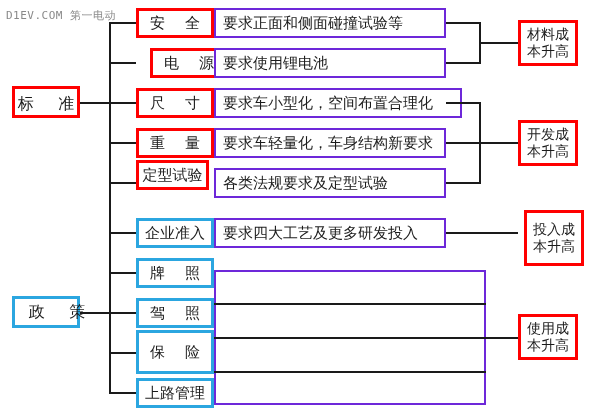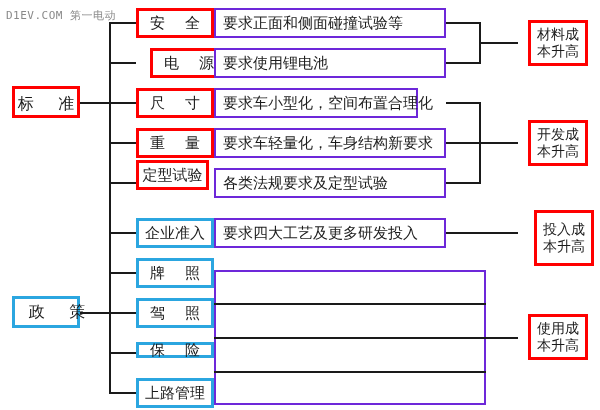--- a/index.html
+++ b/index.html
@@ -21,21 +21,21 @@
 
   .red{border:3px solid #ff0000;}
   .blue{border:3px solid #2ba6e0;}
   .blk{border:2px solid #6d28d9;}
 
   .cat{font-size:16px;letter-spacing:10px;text-indent:10px;font-weight:400;}
   .lbl{font-size:15px;letter-spacing:8px;text-indent:8px;}
   .lbl.tight{letter-spacing:0;text-indent:0;}
   .desc{font-size:15px;letter-spacing:0;}
   .out{font-size:14px;line-height:1.25;white-space:normal;text-align:center;
-       display:flex;align-items:center;justify-content:center;padding:0 2px;margin-left:10px;}
+       display:flex;align-items:center;justify-content:center;padding:0 2px;}
 
   
   .ln{position:absolute;background:#1a1a1a;}
   .h{height:2px;}
   .v{width:2px;}
 </style>
 </head>
 <body>
 
 <div id="stage">
@@ -83,34 +83,34 @@
 
   <div class="bx blue ctr lbl tight" style="left:136px;top:218px;width:78px;height:30px;">
     <span>企业准入</span>
   </div>
   <div class="bx blue ctr lbl" style="left:136px;top:258px;width:78px;height:30px;">
     <span>牌 照</span>
   </div>
   <div class="bx blue ctr lbl" style="left:136px;top:298px;width:78px;height:30px;">
     <span>驾 照</span>
   </div>
-  <div class="bx blue ctr lbl" style="left:136px;top:342px;width:78px;height:16px;">
+  <div class="bx blue ctr lbl" style="left:136px;top:330px;width:78px;height:44px;">
     <span>保 险</span>
   </div>
   <div class="bx blue ctr lbl tight" style="left:136px;top:378px;width:78px;height:30px;">
     <span>上路管理</span>
   </div>
 
   <div class="bx blk lft desc" style="left:214px;top:8px;width:232px;height:30px;">
     <span>要求正面和侧面碰撞试验等</span>
   </div>
   <div class="bx blk lft desc" style="left:214px;top:48px;width:232px;height:30px;">
     <span>要求使用锂电池</span>
   </div>
-  <div class="bx blk lft desc" style="left:214px;top:88px;width:204px;height:30px;align-items:center;">
+  <div class="bx blk lft desc" style="left:214px;top:88px;width:248px;height:30px;align-items:center;">
     <span>要求车小型化，空间布置合理化</span>
   </div>
   <div class="bx blk lft desc" style="left:214px;top:128px;width:232px;height:30px;">
     <span>要求车轻量化，车身结构新要求</span>
   </div>
   <div class="bx blk lft desc" style="left:214px;top:168px;width:232px;height:30px;">
     <span>各类法规要求及定型试验</span>
   </div>
   <div class="bx blk lft desc" style="left:214px;top:218px;width:232px;height:30px;">
     <span>要求四大工艺及更多研发投入</span>

